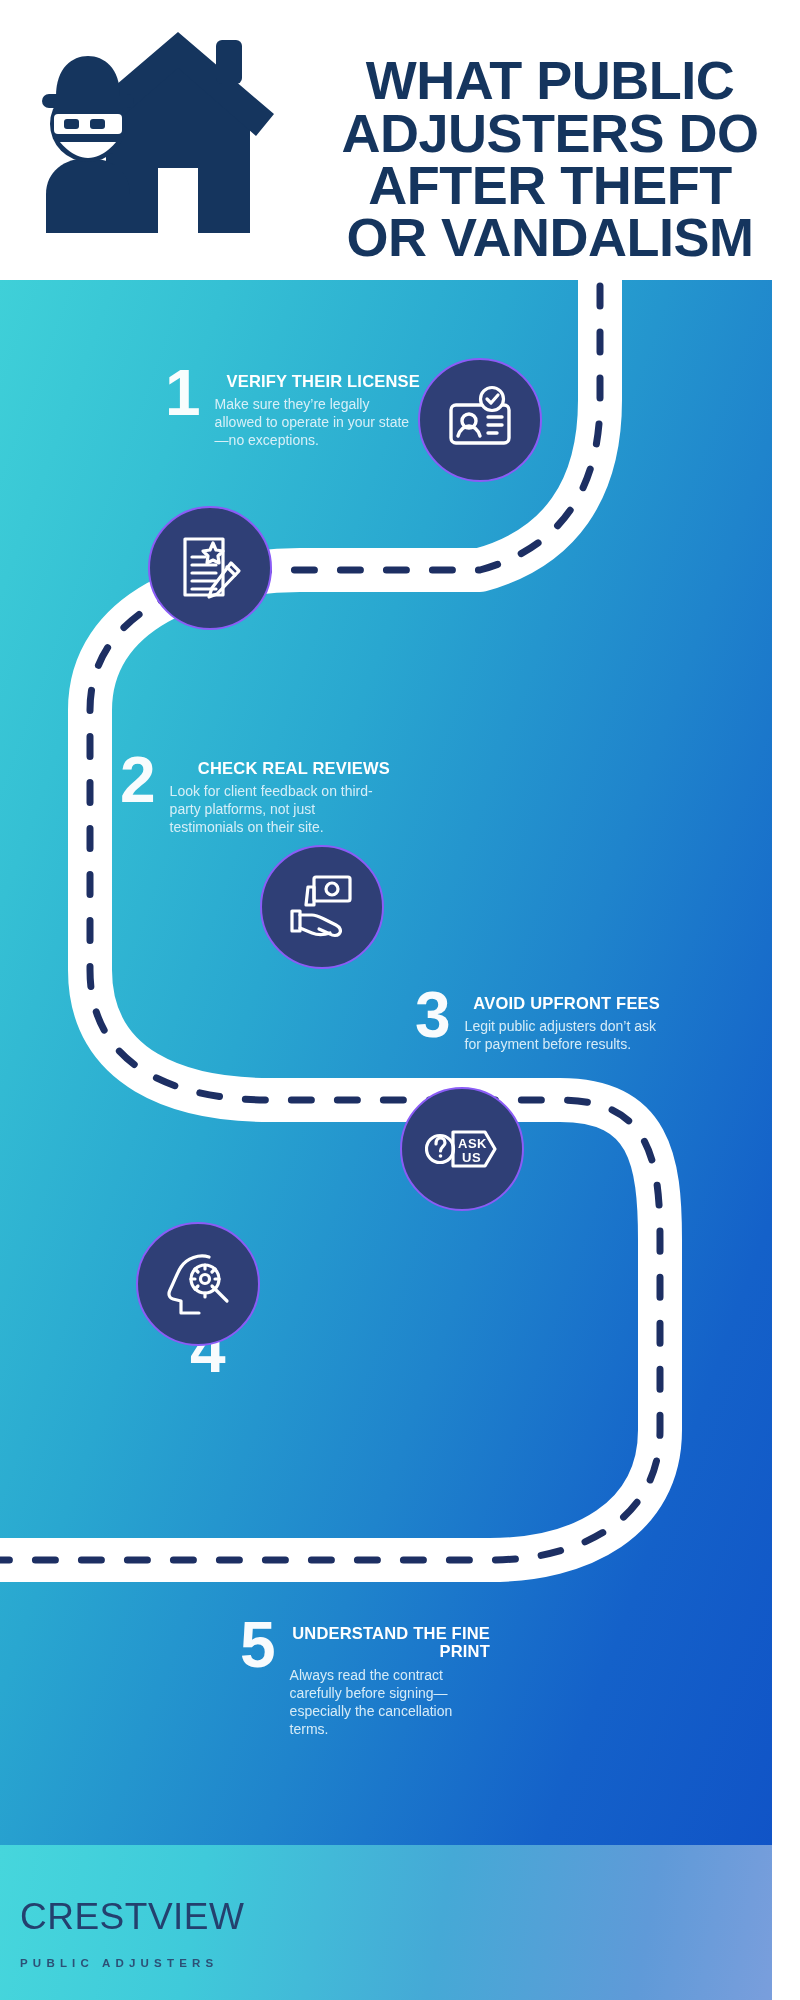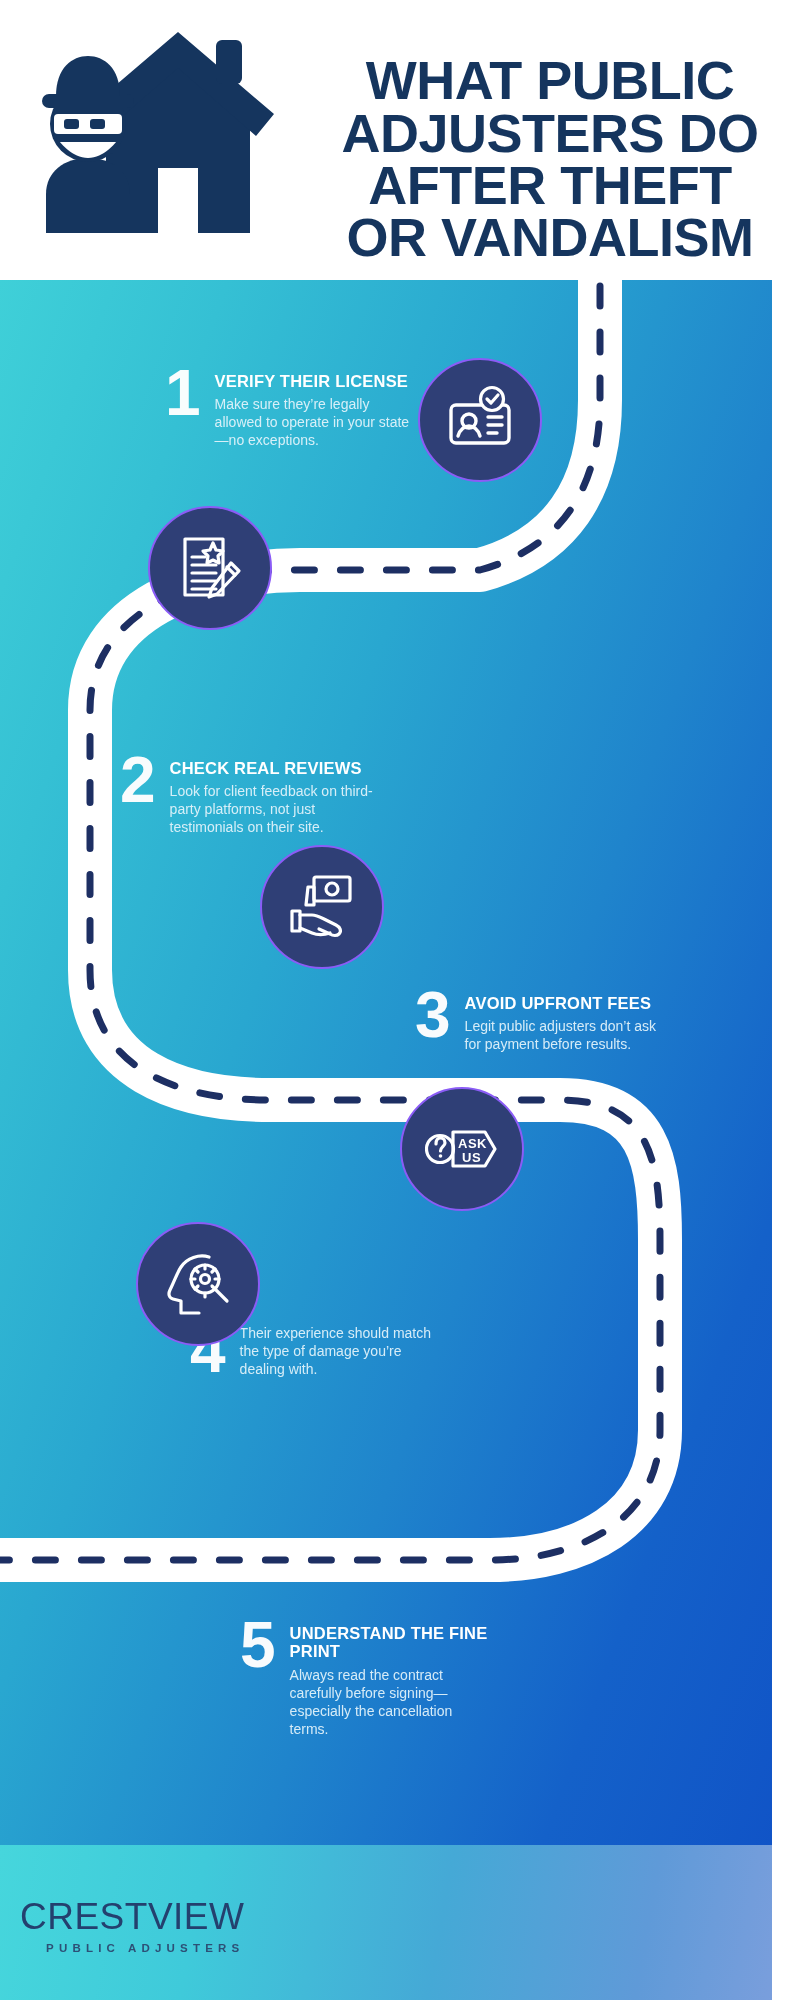--- a/index.html
+++ b/index.html
@@ -49,21 +49,21 @@
   
   .step{position:absolute;z-index:5;display:flex;align-items:flex-start;}
   .step-num{
     color:#ffffff;font-weight:700;font-size:64px;line-height:0.8;
     margin-right:14px;opacity:0.97;flex:0 0 auto;
     font-family:"Liberation Sans","DejaVu Sans",sans-serif;
   }
   .step-body{flex:1 1 auto;}
   .step-title{
     color:#ffffff;font-weight:700;font-size:16.5px;line-height:1.12;
-    letter-spacing:0.2px;text-transform:uppercase;margin:4px 0 6px 0;
+    letter-spacing:0.2px;text-transform:uppercase;margin:4px 0 6px 0;text-align:right;
   }
   .step-desc{
     color:#e4f4fb;font-weight:400;font-size:14px;line-height:1.28;
     opacity:0.93;
   }
 
   
   #step-1{left:165px;top:368px;width:255px;}
   #step-2{left:120px;top:755px;width:270px;}
   #step-3{left:415px;top:990px;width:245px;}
@@ -86,21 +86,21 @@
   #badge-5{left:136px;top:1222px;width:124px;height:124px;}
 
   
   .logo{position:absolute;left:20px;top:1898px;z-index:8;}
   .logo-name{
     color:#24406e;font-weight:400;font-size:37px;letter-spacing:0.5px;
     line-height:1;text-transform:uppercase;
   }
   .logo-sub{
     color:#2d5076;font-weight:600;font-size:11.5px;letter-spacing:5.2px;
-    margin-top:7px;text-transform:uppercase;text-align:right;
+    margin-top:22px;text-transform:uppercase;text-align:left;
   }
 </style>
 </head>
 <body>
 
 <div class="infographic">
 
   <div class="gradient"></div>
   <div class="footer-fade"></div>
 
@@ -228,21 +228,20 @@
         <path d="M6 40 L6 60 L14 60 L14 40 Z"></path>
         <path d="M14 44 L26 44 C30 44 34 46 38 48 L50 54 C54 56 56 60 53 63 C51 65 47 65 44 63 L33 58"></path>
         <path d="M14 57 L26 62 C31 64 38 64 44 62"></path>
       </g>
     </svg>
   </div>
 
   <div class="step" id="step-4">
     <div class="step-num">4</div>
     <div class="step-body">
-      <div class="step-desc">Their experience should match the type of damage you’re dealing with.</div>
     </div>
   </div>
 
   <div class="badge" id="badge-4">
     <svg width="74" height="60" viewBox="0 0 74 60" xmlns="http://www.w3.org/2000/svg">
       <g fill="none" stroke="#ffffff" stroke-width="3.2" stroke-linecap="round" stroke-linejoin="round">
         <circle cx="15" cy="30" r="13.5"></circle>
         <path d="M11 25 C11 21 13 19 15.5 19 C18 19 20 21 20 24 C20 27 15.5 28 15.5 32"></path>
         <circle cx="15.5" cy="37" r="1.8" fill="#ffffff" stroke="none"></circle>
         <path d="M28 13 L60 13 L70 30 L60 47 L28 47 Z"></path>

